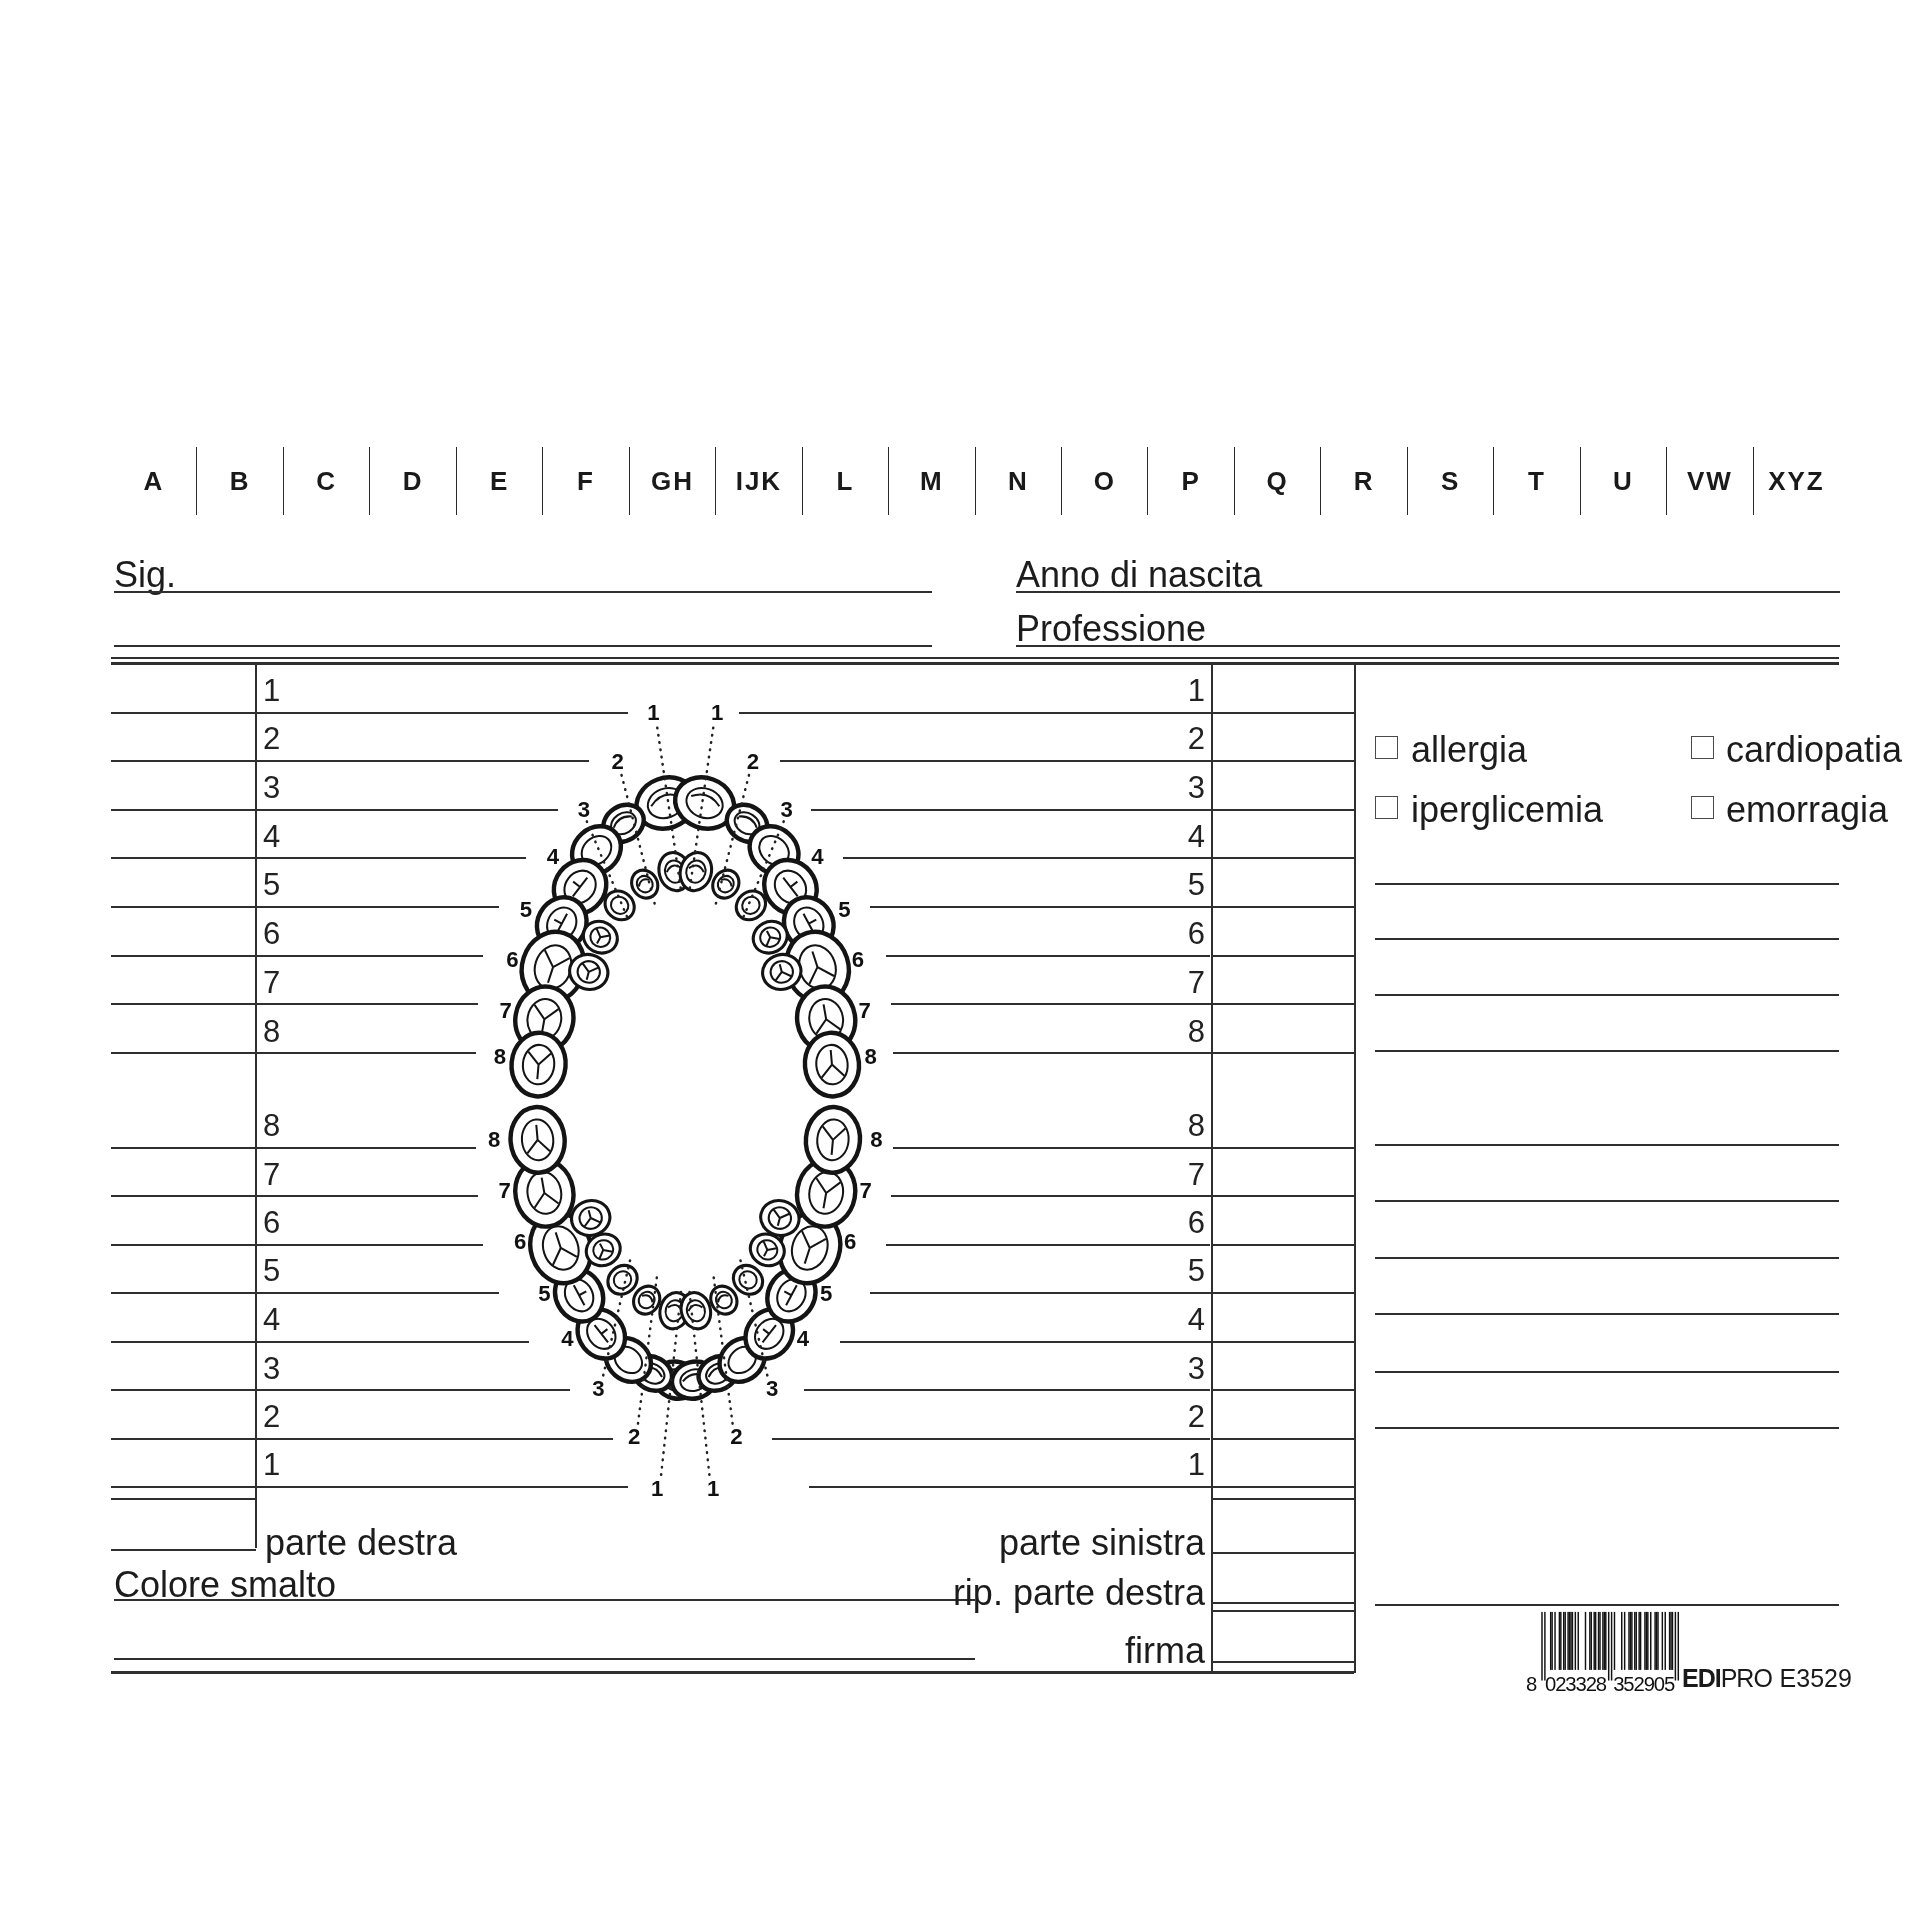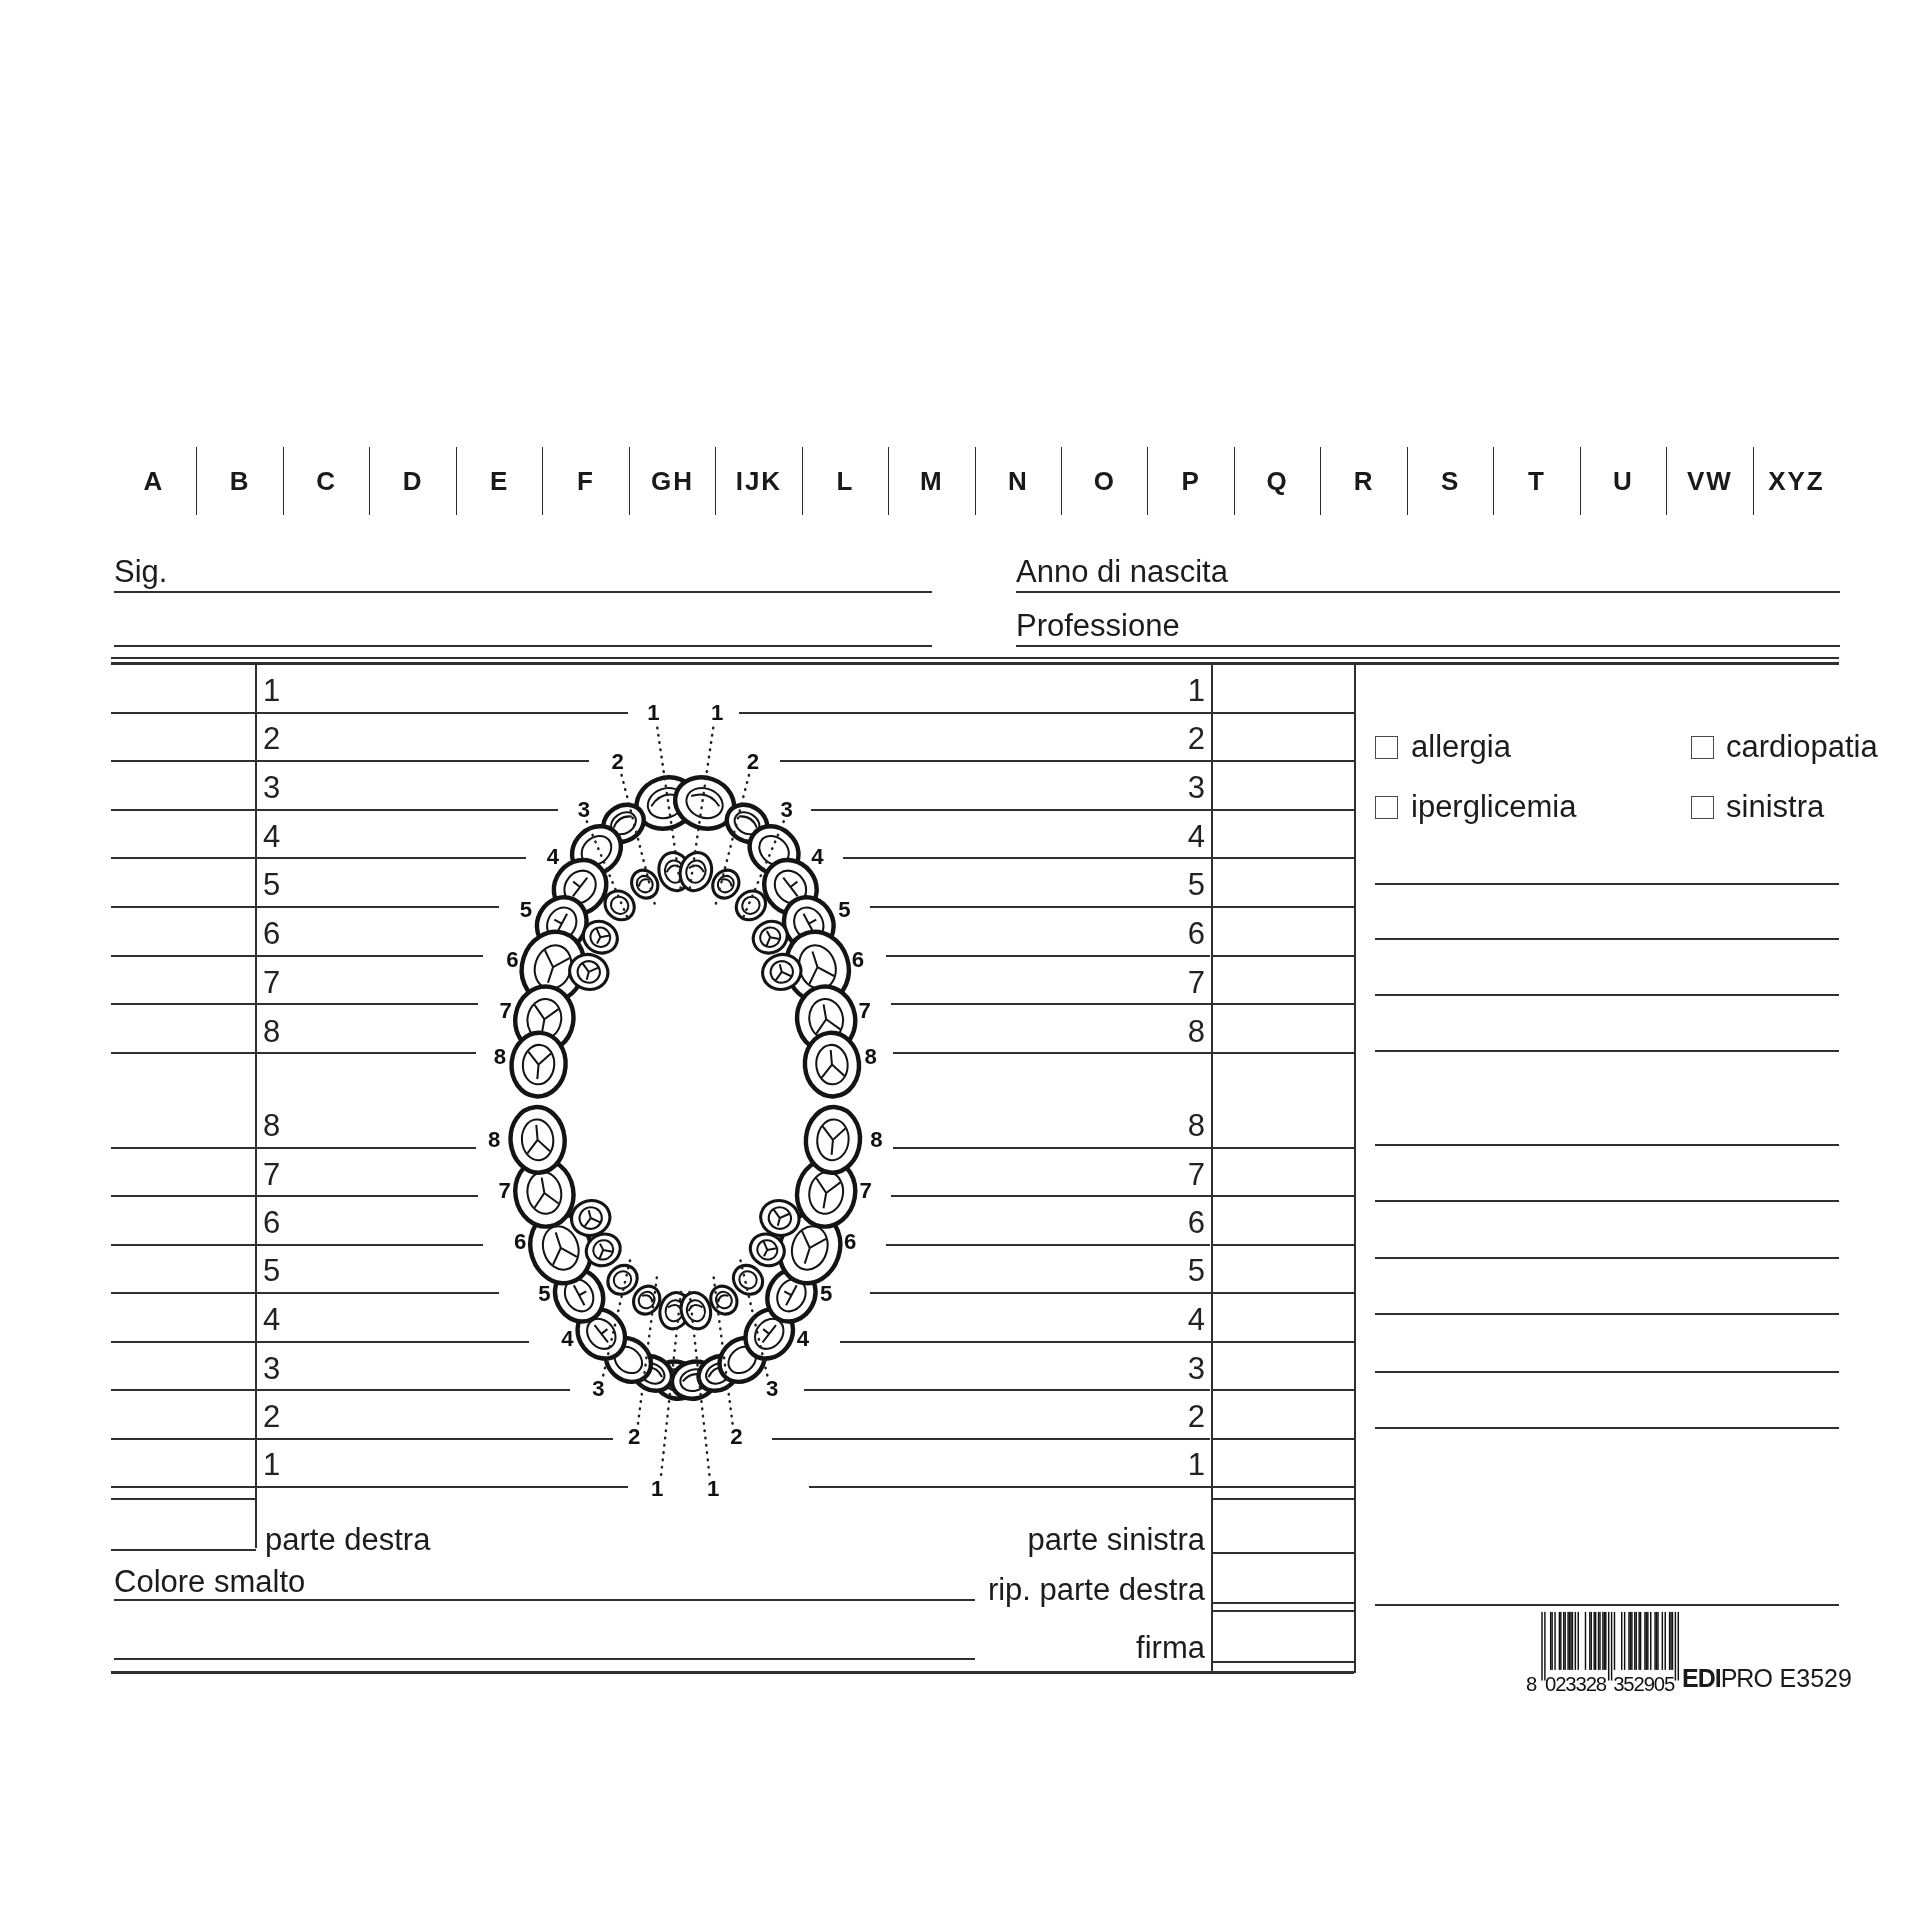--- a/index.html
+++ b/index.html
@@ -1,19 +1,19 @@
 <!DOCTYPE html>
 <html><head>
 <meta charset="utf-8">
 <style>
   html,body{margin:0;padding:0;background:#fff}
   #page{position:relative;width:1931px;height:1931px;background:#ffffff;
         font-family:"Liberation Sans",sans-serif;color:#1a1a1a;overflow:hidden}
   .line{position:absolute;background:#2f2f2f}
-  .lbl{position:absolute;font-size:31px;line-height:1.15;white-space:nowrap;color:#1c1c1c}
+  .lbl{position:absolute;font-size:36px;line-height:1.15;white-space:nowrap;color:#1c1c1c}
   .center{text-align:center}
   .right{text-align:right}
   #tabs{position:absolute;left:111px;top:447px;width:1728px;height:68px;display:flex}
   .tab{flex:1;display:flex;align-items:center;justify-content:center;
        font-size:26px;font-weight:bold;letter-spacing:1.9px;border-right:1.9px solid #2a2a2a}
   .tab:last-child{border-right:none}
   .cb{position:absolute;width:21px;height:21px;border:1.9px solid #4a4a4a;background:#fff}
   .num{position:absolute;font-size:31px;color:#222}
   .brand{position:absolute;left:1682px;top:1664px;width:159px;text-align:right;font-size:25px;white-space:nowrap}
   .brand .edi{font-weight:900;letter-spacing:-1px}
@@ -190,21 +190,21 @@
   <div class="lbl right" style="left:915px;top:1630px;width:290px">firma</div>
 
   <div id="gen-checks">
       <div class="cb" style="left: 1375px; top: 736px;"></div>
       <div class="lbl" style="left: 1411px; top: 729px;">allergia</div>
       <div class="cb" style="left: 1691px; top: 736px;"></div>
       <div class="lbl" style="left: 1726px; top: 729px;">cardiopatia</div>
       <div class="cb" style="left: 1375px; top: 796px;"></div>
       <div class="lbl" style="left: 1411px; top: 789px;">iperglicemia</div>
       <div class="cb" style="left: 1691px; top: 796px;"></div>
-      <div class="lbl" style="left: 1726px; top: 789px;">sinistra</div>
+      <div class="lbl" style="left: 1726px; top: 789px;">emorragia</div>
     </div>
 
   <svg id="arch" viewBox="0 0 920 860" style="position:absolute;left:304px;top:666px;width:888px;height:830px">
       <g transform="rotate(-20 375 142)">
         <ellipse cx="375" cy="142" rx="31" ry="26" fill="#fff" stroke="#141414" stroke-width="4.6"></ellipse>
         <ellipse cx="375" cy="142" rx="19.22" ry="15.079999999999998" fill="none" stroke="#141414" stroke-width="2.1"></ellipse>
         <path d="M 359.5 139.92 Q 375 127.7 390.5 139.92" fill="none" stroke="#141414" stroke-width="2.1"></path>
       </g>
       <g transform="rotate(20 415 142)">
         <ellipse cx="415" cy="142" rx="31" ry="26" fill="#fff" stroke="#141414" stroke-width="4.6"></ellipse>

